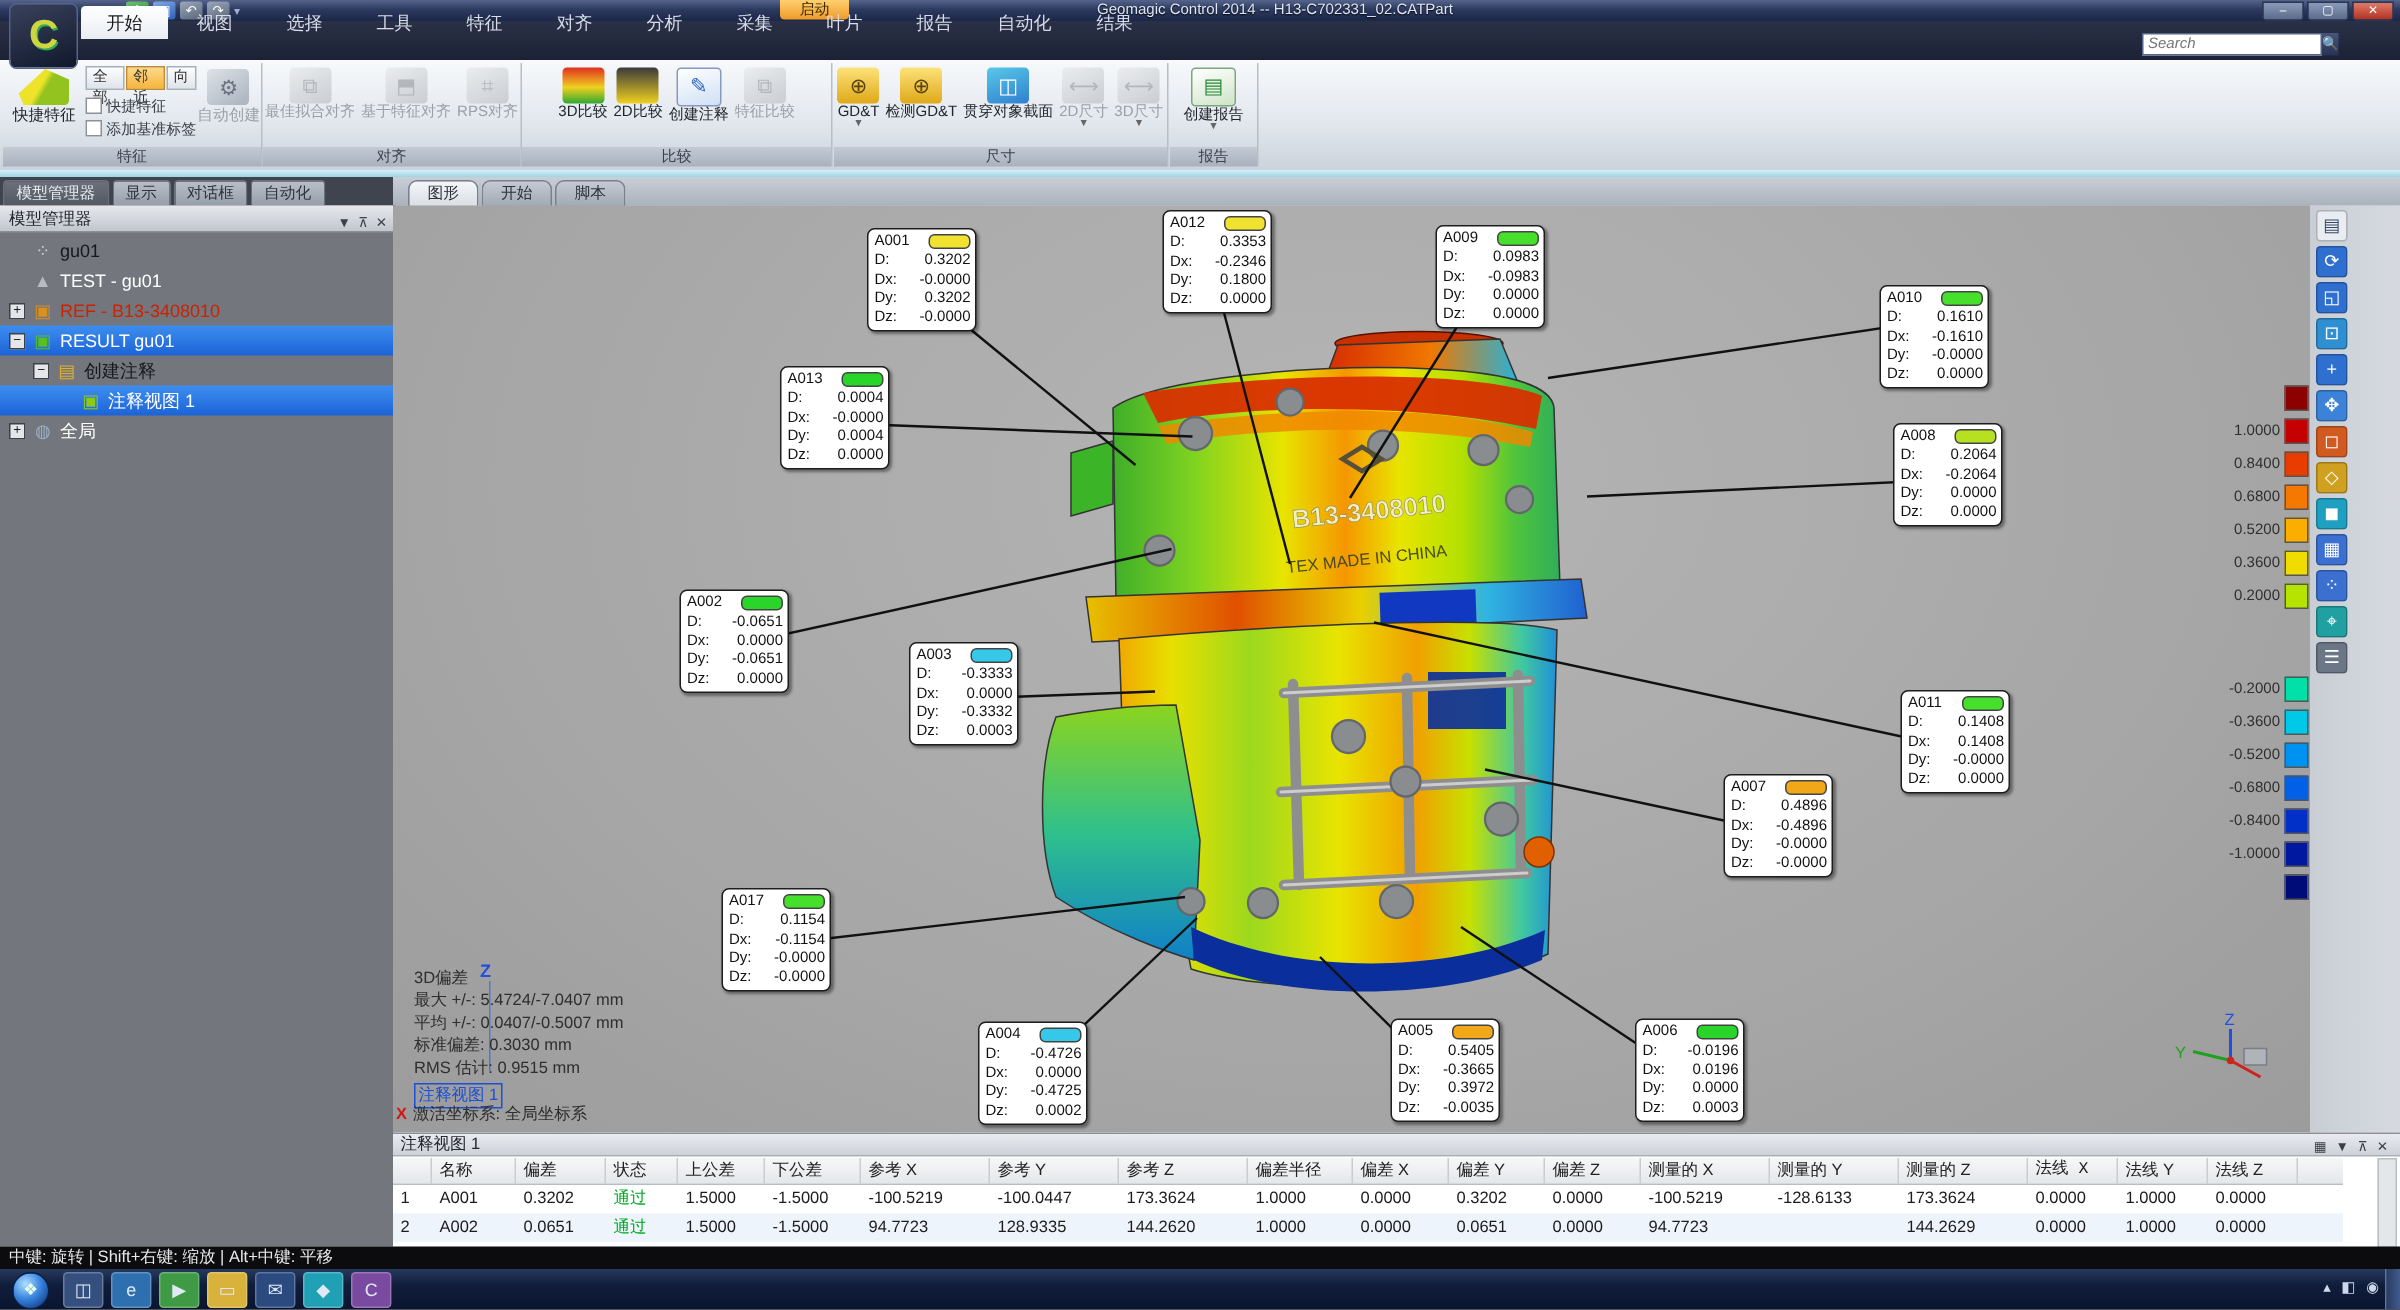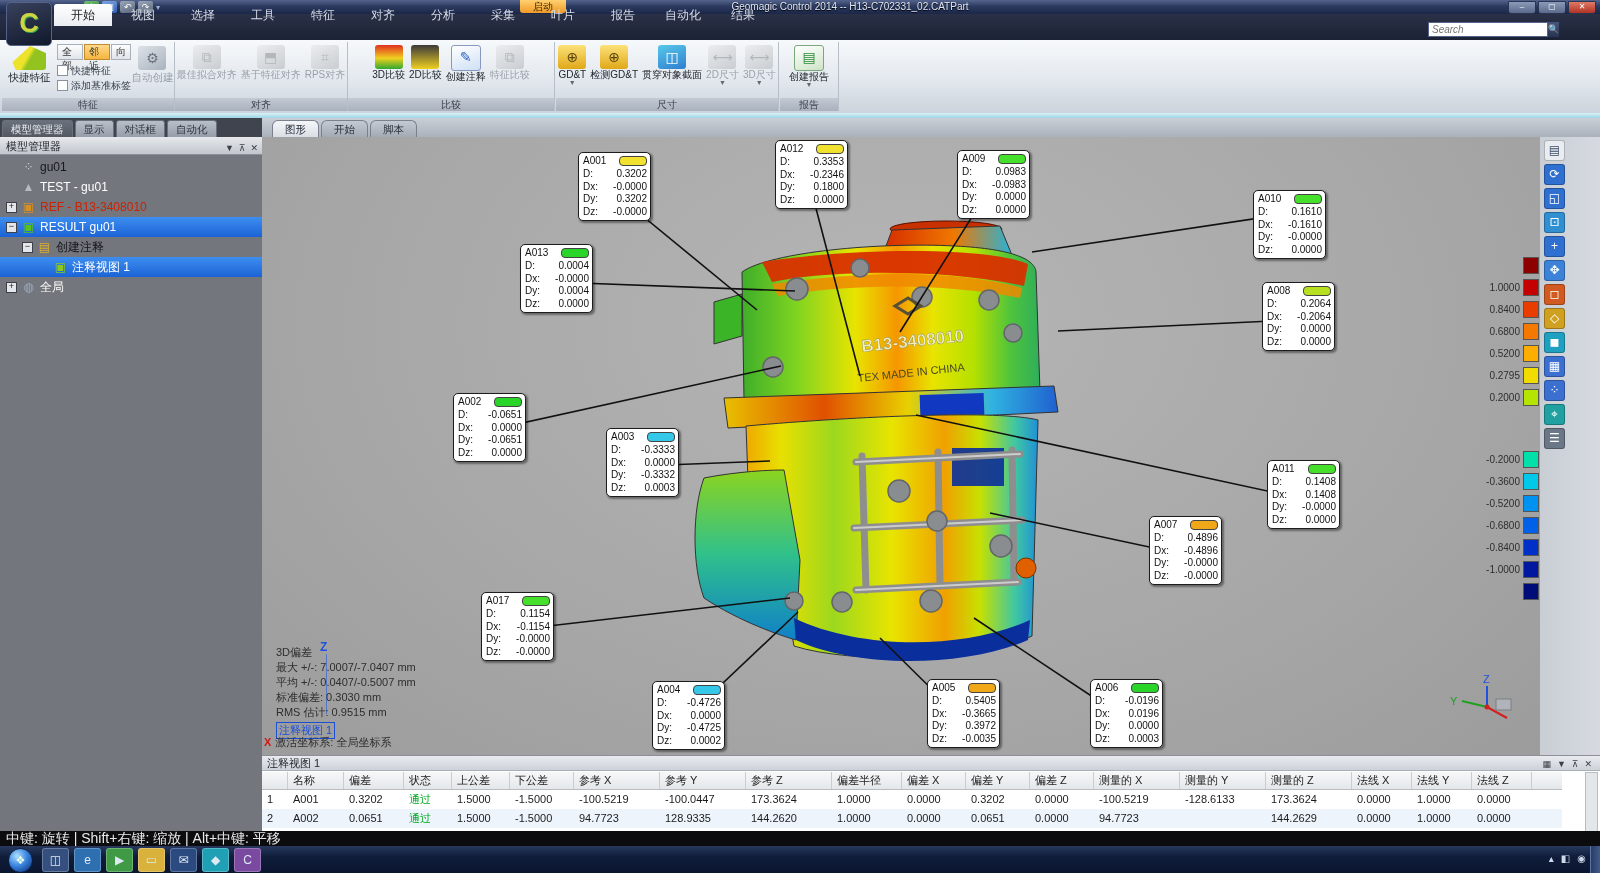--- a/index.html
+++ b/index.html
@@ -139,21 +139,21 @@
   .thead{display:flex;background:linear-gradient(180deg,#f6f7f8,#e4e7ea);border-bottom:1px solid #b9bcc0;height:17px;}
   .th{font-size:11px;color:#222;line-height:17px;padding-left:5px;box-sizing:border-box;border-right:1px solid #c9ccd0;overflow:hidden;white-space:nowrap;}
   .trowt{display:flex;height:19px;}
   .trowt.alt{background:#eef4fb;}
   .td{font-size:11px;color:#1c1c1c;line-height:19px;padding-left:5px;box-sizing:border-box;overflow:hidden;white-space:nowrap;}
   .td.pass{color:#00aa22;}
   #tbl-scroll{position:absolute;right:2px;top:16px;width:11px;height:58px;background:#e4e7ea;border:1px solid #b9bcc0;}
 
   
   #statusbar{left:0;top:831px;width:1600px;height:15px;background:#0c0c0e;color:#e8e8e8;
-    font-size:14px;line-height:15px;padding-left:6px;box-sizing:border-box;}
+    font-size:11px;line-height:15px;padding-left:6px;box-sizing:border-box;}
   #taskbar{left:0;top:846px;width:1600px;height:27px;
     background:linear-gradient(180deg,#26395e 0%,#101d3a 40%,#0a1530 100%);}
   #startorb{position:absolute;left:8px;top:2px;width:23px;height:23px;border-radius:50%;
     background:radial-gradient(circle at 35% 30%,#aee0ff 0%,#3b86e0 45%,#123f8c 85%);
     border:1px solid #0a1f46;color:#eaffea;font-size:11px;line-height:22px;text-align:center;}
   #taskicons{position:absolute;left:42px;top:2px;display:flex;gap:5px;}
   .tico{width:25px;height:22px;border-radius:3px;border:1px solid rgba(255,255,255,.25);
     background:rgba(255,255,255,.06);color:#dfe8f5;font-size:12px;line-height:22px;text-align:center;}
   #tray{position:absolute;right:14px;top:4px;display:flex;gap:7px;color:#cdd8ea;font-size:10px;line-height:18px;}
   #showdesk{position:absolute;right:0;top:0;width:9px;height:27px;background:linear-gradient(90deg,#2a3c62,#415b8c);border-left:1px solid #5a74a8;}
@@ -478,21 +478,21 @@
         <circle cx="1487" cy="707" r="2.5" fill="#d02020"></circle>
         <text x="1483" y="683" font-size="11" fill="#2050e0">Z</text>
         <text x="1450" y="705" font-size="11" fill="#20a020">Y</text>
       </g>
     </svg>
 
     <div id="zaxis-label">Z</div>
     <div id="zaxis-line"></div>
     <div id="statsblock">
       <div>3D偏差</div>
-      <div>最大 +/-: 7.0007/-7.0407 mm</div>
+      <div>最大 +/-: 5.4724/-7.0407 mm</div>
       <div>平均 +/-: 0.0407/-0.5007 mm</div>
       <div>标准偏差: 0.3030 mm</div>
       <div>RMS 估计: 0.9515 mm</div>
       <span id="viewlink">注释视图 1</span>
     </div>
     <div id="coordline">
       <span class="xlab">X</span><span>激活坐标系: 全局坐标系</span>
     </div>
     <div id="colorbar">
         <div class="cbrow2">
@@ -509,21 +509,21 @@
         </div>
         <div class="cbrow2">
           <span class="cblab">0.6800</span>
           <span class="cchip" style="background: rgb(245, 120, 0);"></span>
         </div>
         <div class="cbrow2">
           <span class="cblab">0.5200</span>
           <span class="cchip" style="background: rgb(252, 174, 0);"></span>
         </div>
         <div class="cbrow2">
-          <span class="cblab">0.2795</span>
+          <span class="cblab">0.3600</span>
           <span class="cchip" style="background: rgb(240, 220, 0);"></span>
         </div>
         <div class="cbrow2">
           <span class="cblab">0.2000</span>
           <span class="cchip" style="background: rgb(180, 228, 0);"></span>
         </div>
         <div class="cbgap"></div>
         <div class="cbrow2">
           <span class="cblab">-0.2000</span>
           <span class="cchip" style="background: rgb(0, 224, 168);"></span>
@@ -900,21 +900,21 @@
           <span class="th" style="width: 86px;">参考 X</span>
           <span class="th" style="width: 86px;">参考 Y</span>
           <span class="th" style="width: 86px;">参考 Z</span>
           <span class="th" style="width: 70px;">偏差半径</span>
           <span class="th" style="width: 64px;">偏差 X</span>
           <span class="th" style="width: 64px;">偏差 Y</span>
           <span class="th" style="width: 64px;">偏差 Z</span>
           <span class="th" style="width: 86px;">测量的 X</span>
           <span class="th" style="width: 86px;">测量的 Y</span>
           <span class="th" style="width: 86px;">测量的 Z</span>
-          <span class="th" style="width: 60px;">法线 X</span>
+          <span class="th" style="width: 60px; font-family: Liberation Mono, monospace;">法线 X</span>
           <span class="th" style="width: 60px;">法线 Y</span>
           <span class="th" style="width: 60px;">法线 Z</span>
         </div>
         <div class="trowt">
           <span class="td" style="width: 26px;">1</span>
           <span class="td" style="width: 56px;">A001</span>
           <span class="td" style="width: 60px;">0.3202</span>
           <span class="td pass" style="width: 48px;">通过</span>
           <span class="td" style="width: 58px;">1.5000</span>
           <span class="td" style="width: 64px;">-1.5000</span>

